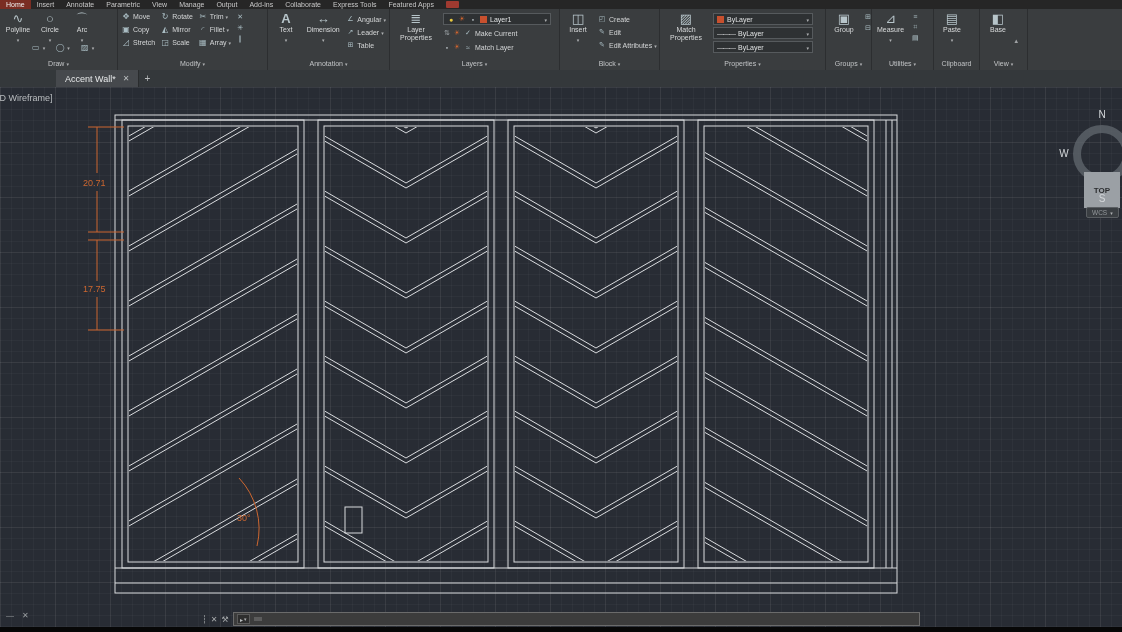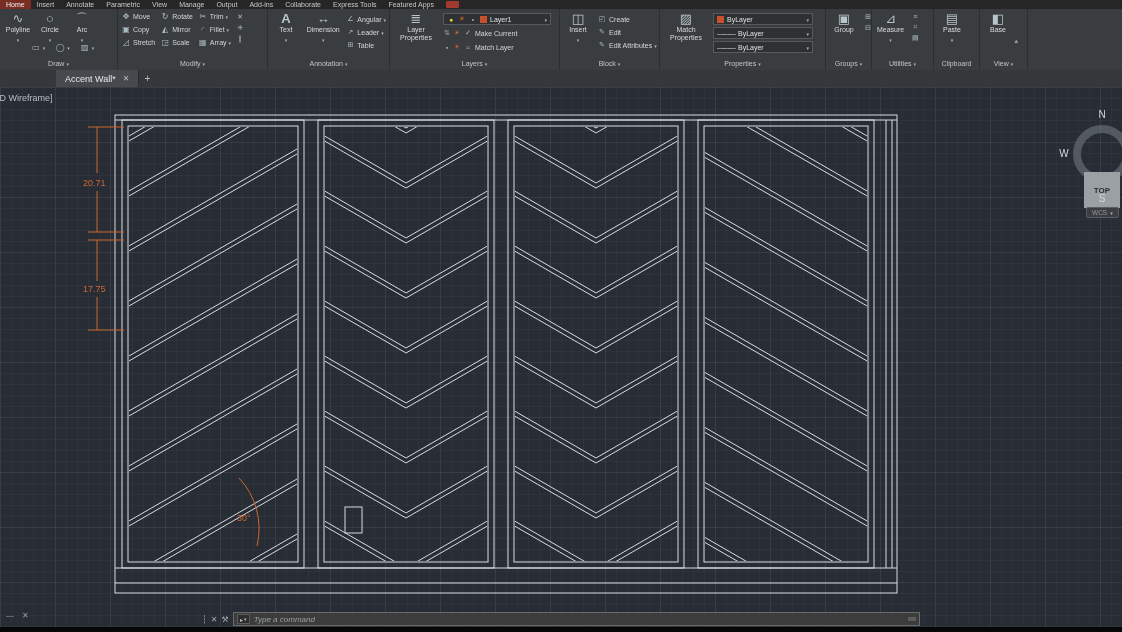--- a/index.html
+++ b/index.html
@@ -525,18 +525,17 @@
 
 <div id="commandbar">
   <span class="cmd-icon">┆</span>
   <span class="cmd-icon">✕</span>
   <span class="cmd-icon">⚒</span>
   <div id="cmd-input-wrap">
     <span id="cmd-prompt">
         <span>▸</span>
         <span class="caret cd"></span>
       </span>
-    <input id="cmd-input" placeholder="Type a command" style="">
     <span id="cmd-handle"></span>
   </div>
 </div>
 
 <div id="statusbar"></div>
 
 </body></html>

